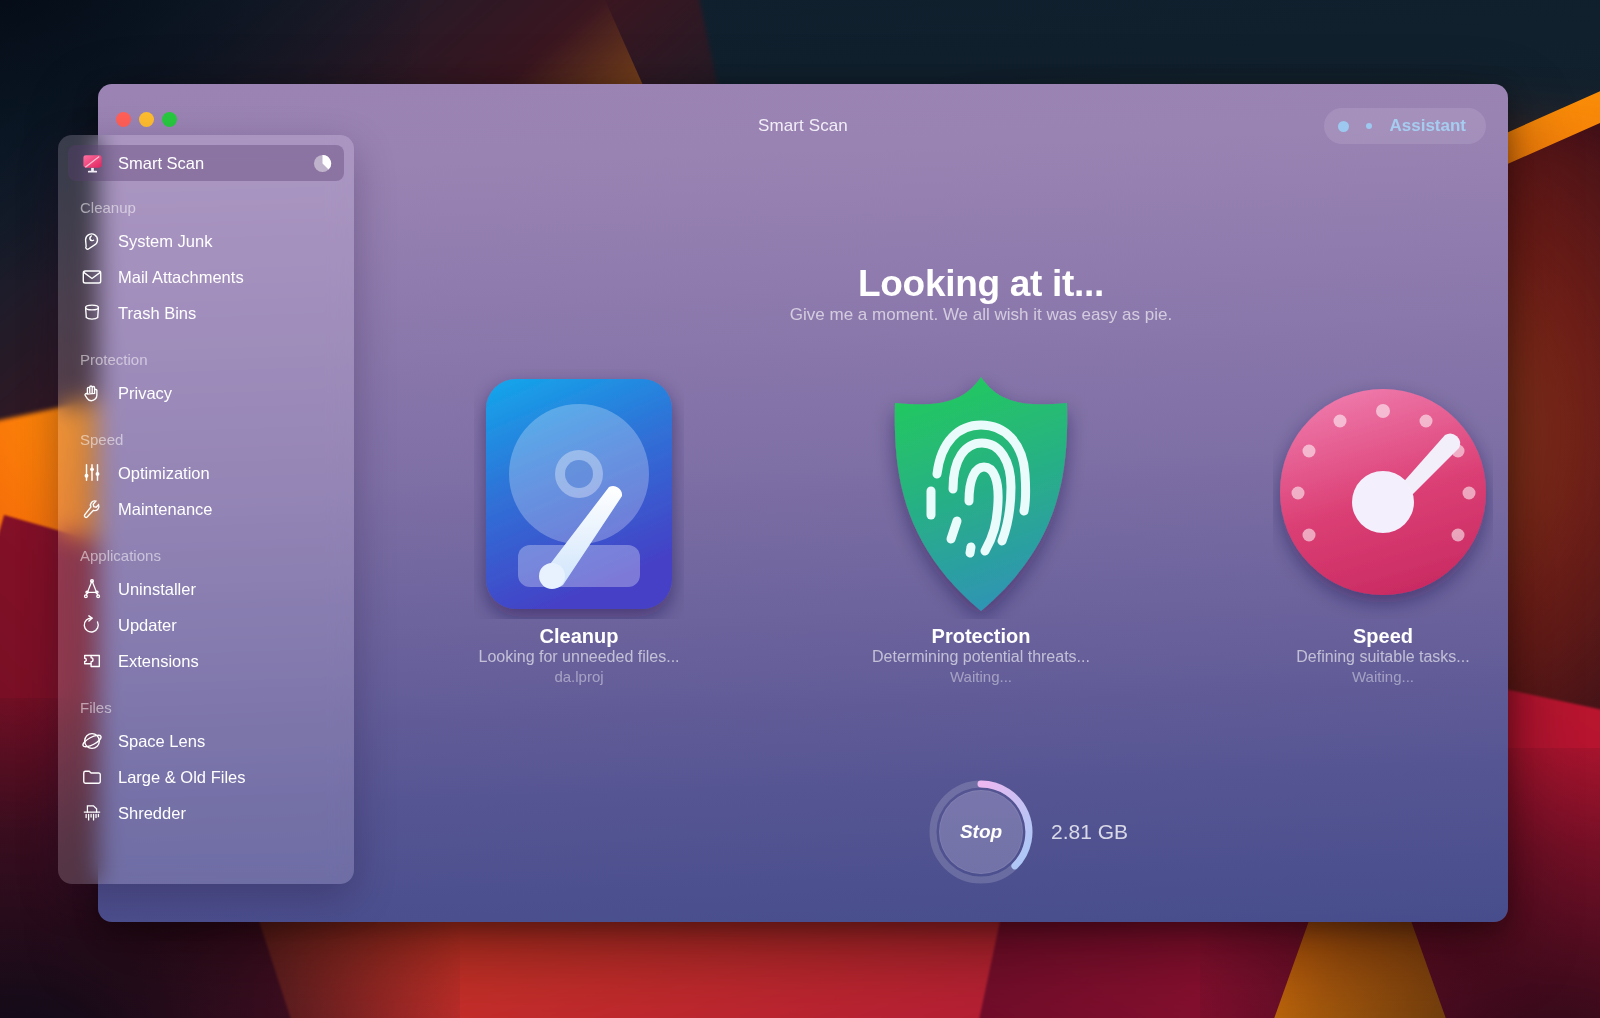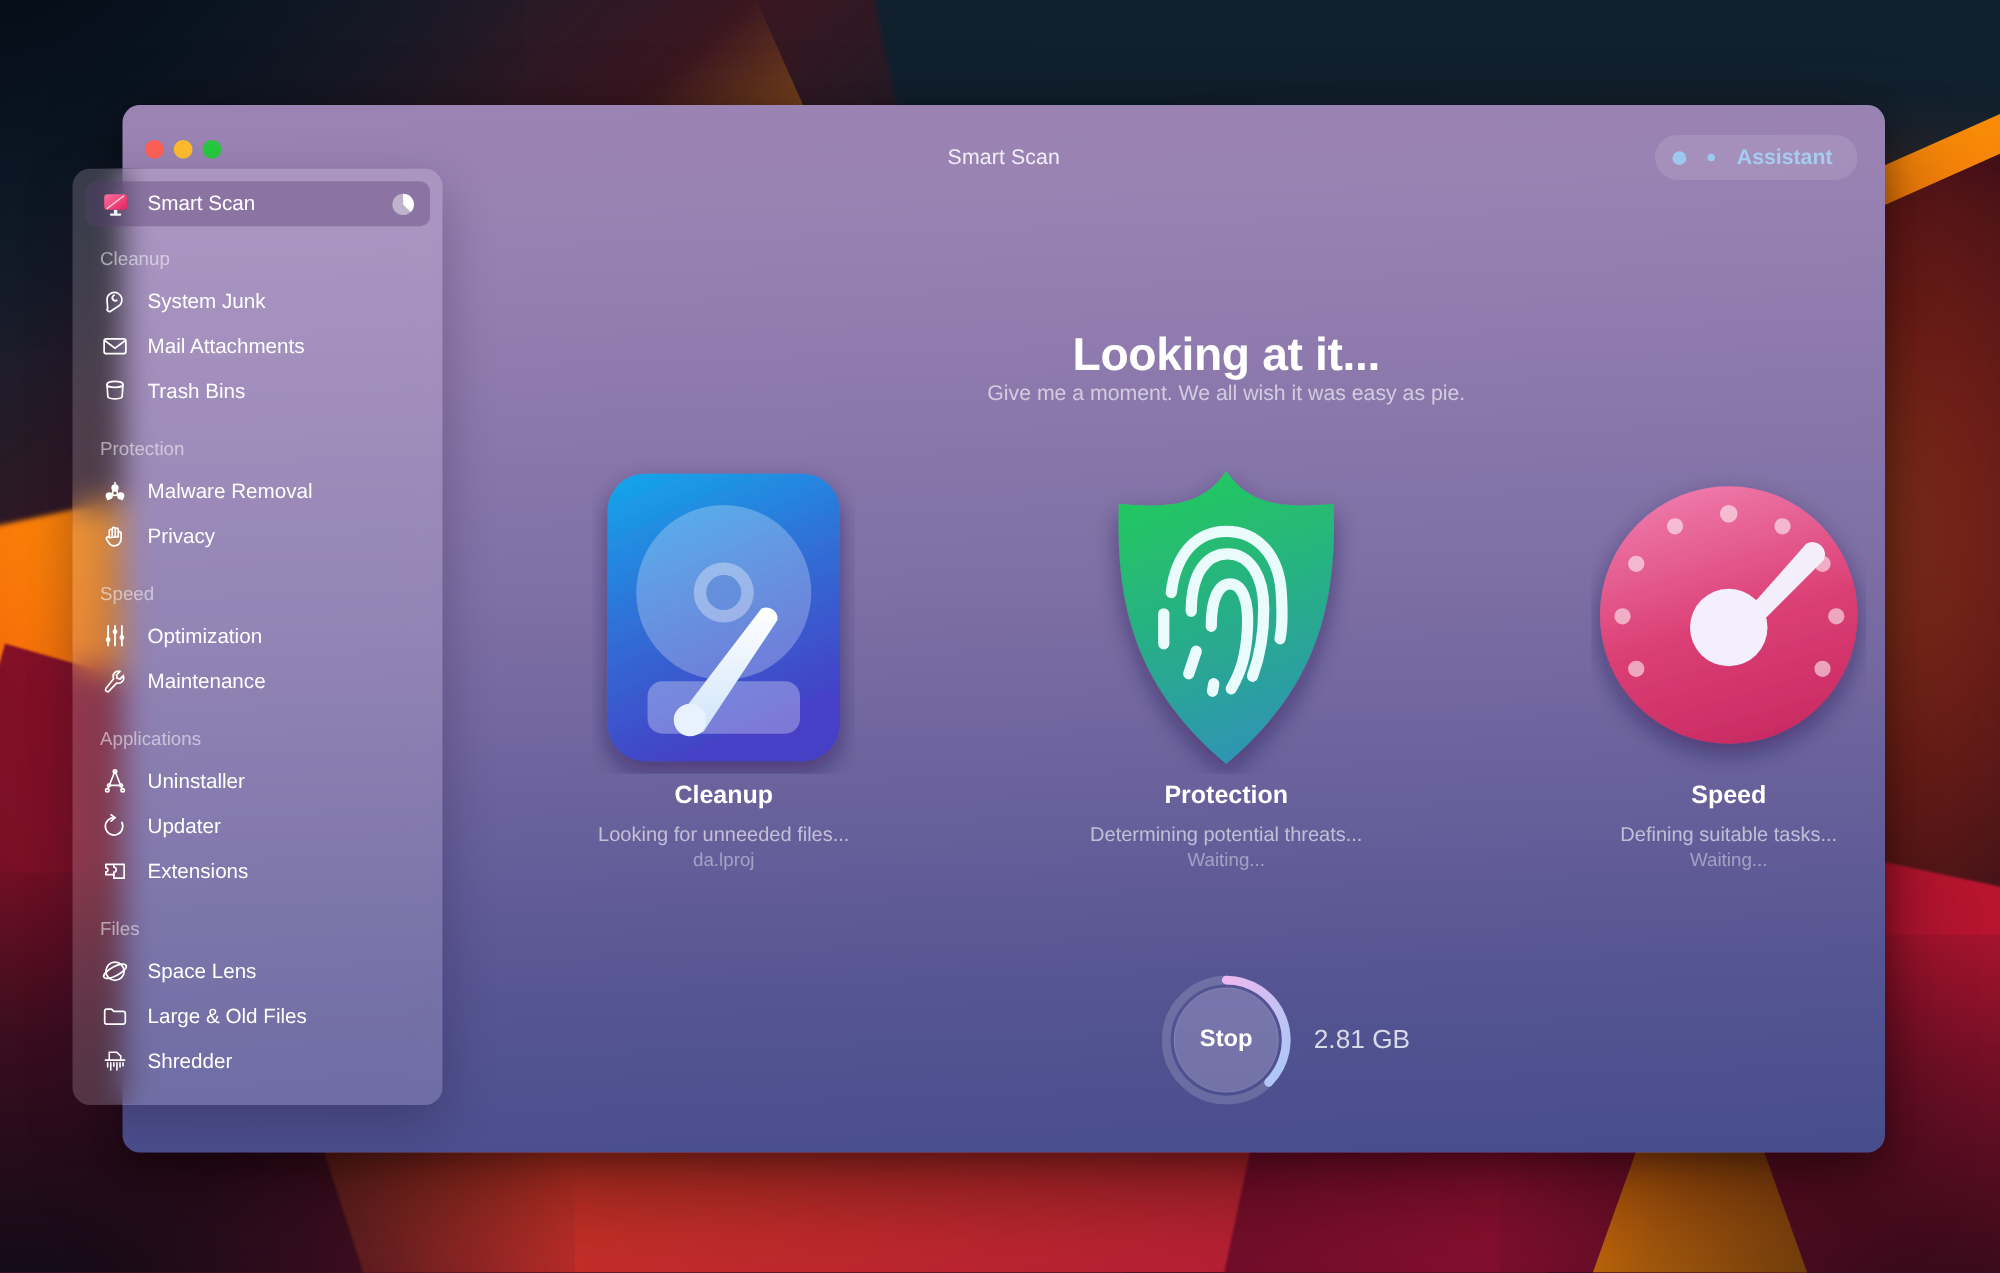--- a/index.html
+++ b/index.html
@@ -159,36 +159,37 @@
     font-size:17px; color:rgba(255,255,255,.62);
   }
 
   #modules {
     margin-top:44px;
     display:flex; justify-content:center; gap:152px;
   }
   .module { width:250px; text-align:center; }
   .module-art { height:250px; display:flex; align-items:center; justify-content:center; }
   .module-title { margin-top:6px; font-size:20px; font-weight:bold; color:#ffffff; }
-  .module-status { margin-top:12px; font-size:16px; color:rgba(255,255,255,.6); }
+  .module-status { font-size:16px; color:rgba(255,255,255,.6); }
   .module-detail { margin-top:2px; font-size:15px; color:rgba(255,255,255,.42); }
 
   
   #footer {
     position:absolute; left:0; right:0; bottom:36px;
     display:flex; align-items:center; justify-content:center;
   }
   #stop-wrap { position:relative; width:108px; height:108px; }
   #stop-button {
     position:absolute; left:12px; top:12px; width:84px; height:84px;
     border-radius:50%;
     background:rgba(235,225,250,.24);
     display:flex; align-items:center; justify-content:center;
     cursor:pointer;
     box-shadow:inset 0 0 0 1px rgba(255,255,255,.07);
+    font-style:italic;
   }
   #stop-label { font-size:19px; font-weight:bold; color:#ffffff; }
   #scan-size {
     position:absolute; left:calc(50% + 70px); top:50%; transform:translateY(-50%);
     font-size:21px; color:rgba(255,255,255,.78); white-space:nowrap;
   }
 </style>
 </head>
 <body>
 
@@ -398,32 +399,20 @@
         <ellipse cx="12" cy="6" rx="7" ry="2.6"></ellipse>
         <path d="M5 6 L5.8 17 A6.6 2.5 0 0 0 18.2 17 L19 6"></path>
       </svg>
     </span>
     <span class="side-label">Trash Bins</span>
   </div>
 
   <div class="side-group">Protection</div>
   <div class="side-row">
     <span class="side-icon">
-      <svg width="22" height="22" viewBox="0 0 24 24" fill="#fff">
-        <circle cx="12" cy="9" r="3.2"></circle>
-        <circle cx="7" cy="16" r="3.2"></circle>
-        <circle cx="17" cy="16" r="3.2"></circle>
-        <circle cx="12" cy="13.6" r="2.2" fill="none" stroke="#fff" stroke-width="1.3"></circle>
-        <path d="M12 4 L12 6.2 M5.2 19.6 L6.6 18.4 M18.8 19.6 L17.4 18.4" stroke="#fff" stroke-width="1.4"></path>
-      </svg>
-    </span>
-    <span class="side-label">Malware Removal</span>
-  </div>
-  <div class="side-row">
-    <span class="side-icon">
       <svg width="22" height="22" viewBox="0 0 24 24" fill="none" stroke="#fff" stroke-width="1.5">
         <path d="M7 13 V7.2 a1.3 1.3 0 0 1 2.6 0 V12 M9.6 12 V5.6 a1.3 1.3 0 0 1 2.6 0 V12 M12.2 12 V6.2 a1.3 1.3 0 0 1 2.6 0 V12.5 M14.8 12.5 V9 a1.3 1.3 0 0 1 2.5 0 v5.4 a6 6 0 0 1 -6 6 a5.4 5.4 0 0 1 -4.6 -2.6 L4.6 14.6 a1.3 1.3 0 0 1 2.2 -1.4 Z"></path>
       </svg>
     </span>
     <span class="side-label">Privacy</span>
   </div>
 
   <div class="side-group">Speed</div>
   <div class="side-row">
     <span class="side-icon">

